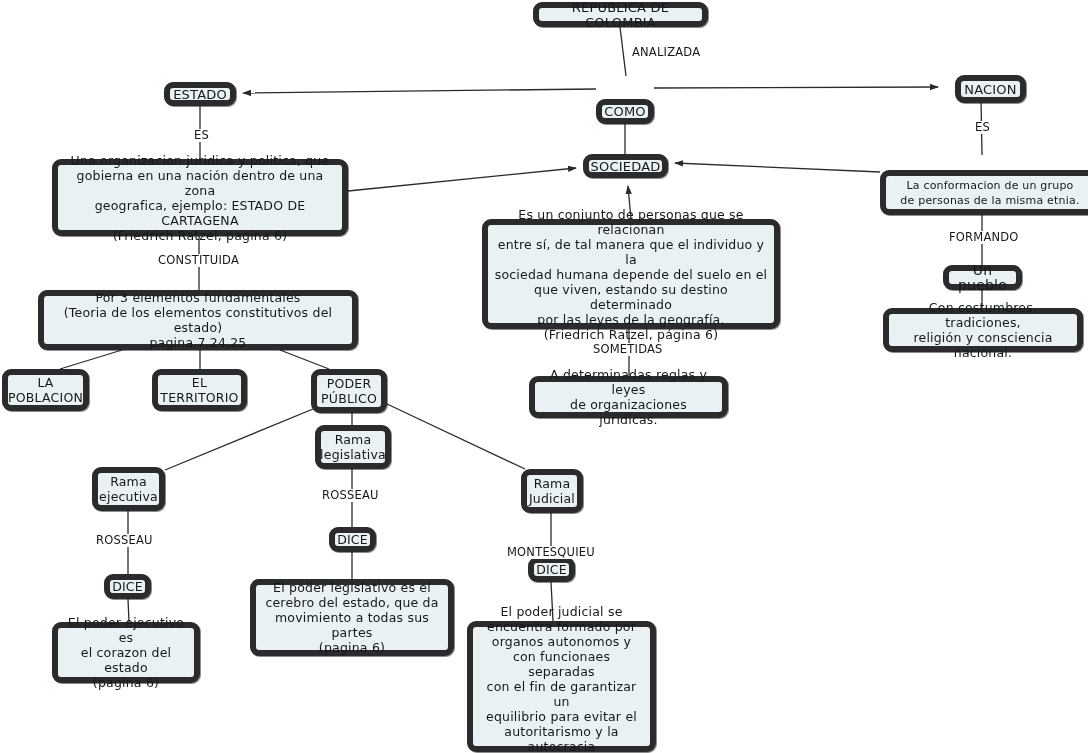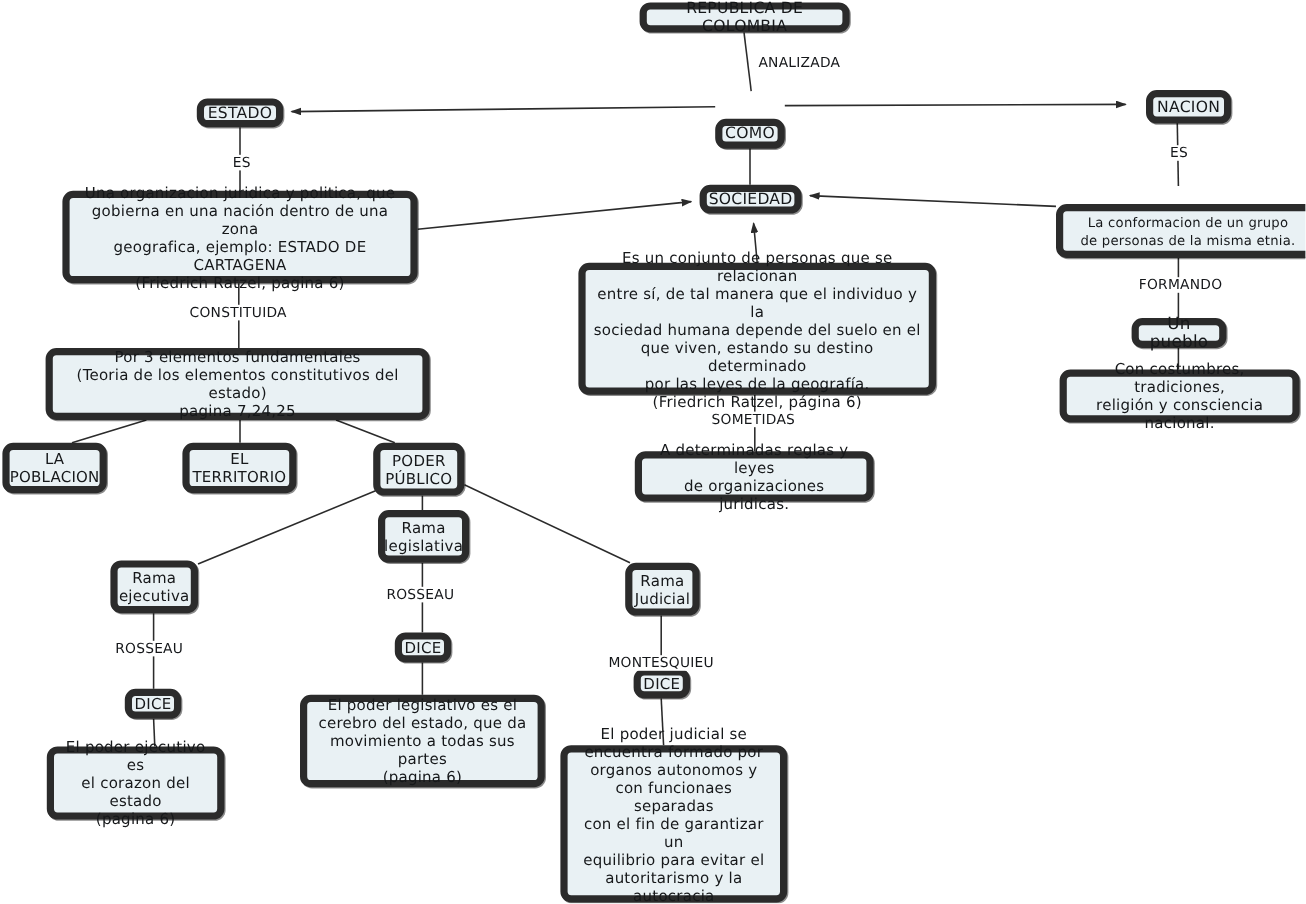--- a/index.html
+++ b/index.html
@@ -162,21 +162,21 @@
 Judicial</div>
       <div class="node concept" style="left: 92px; top: 467px; width: 73px; height: 44px; font-size: 12.5px; background: rgb(233, 241, 244); border-color: rgb(43, 43, 43); color: rgb(22, 24, 26);">Rama
 ejecutiva</div>
       <div class="node concept" style="left: 329px; top: 527px; width: 47px; height: 25px; font-size: 12.5px; background: rgb(233, 241, 244); border-color: rgb(43, 43, 43); color: rgb(22, 24, 26);">DICE</div>
       <div class="node concept" style="left: 528px; top: 557px; width: 47px; height: 25px; font-size: 12.5px; background: rgb(233, 241, 244); border-color: rgb(43, 43, 43); color: rgb(22, 24, 26);">DICE</div>
       <div class="node concept" style="left: 104px; top: 574px; width: 47px; height: 25px; font-size: 12.5px; background: rgb(233, 241, 244); border-color: rgb(43, 43, 43); color: rgb(22, 24, 26);">DICE</div>
       <div class="node concept" style="left: 250px; top: 579px; width: 204px; height: 77px; font-size: 12.5px; background: rgb(233, 241, 244); border-color: rgb(43, 43, 43); color: rgb(22, 24, 26);">El poder legislativo es el
 cerebro del estado, que da
 movimiento a todas sus partes
 (pagina 6)</div>
-      <div class="node concept" style="left: 39px; top: 622px; width: 148px; height: 61px; font-size: 12.5px; background: rgb(233, 241, 244); border-color: rgb(43, 43, 43); color: rgb(22, 24, 26);">El poder ejecutivo es
+      <div class="node concept" style="left: 52px; top: 622px; width: 148px; height: 61px; font-size: 12.5px; background: rgb(233, 241, 244); border-color: rgb(43, 43, 43); color: rgb(22, 24, 26);">El poder ejecutivo es
 el corazon del estado
 (pagina 6)</div>
       <div class="node concept" style="left: 467px; top: 621px; width: 189px; height: 131px; font-size: 12.5px; background: rgb(233, 241, 244); border-color: rgb(43, 43, 43); color: rgb(22, 24, 26);">El poder judicial se
 encuentra formado por
 organos autonomos y
 con funcionaes separadas
 con el fin de garantizar un
 equilibrio para evitar el
 autoritarismo y la autocracia
 (pagina 6)</div>

